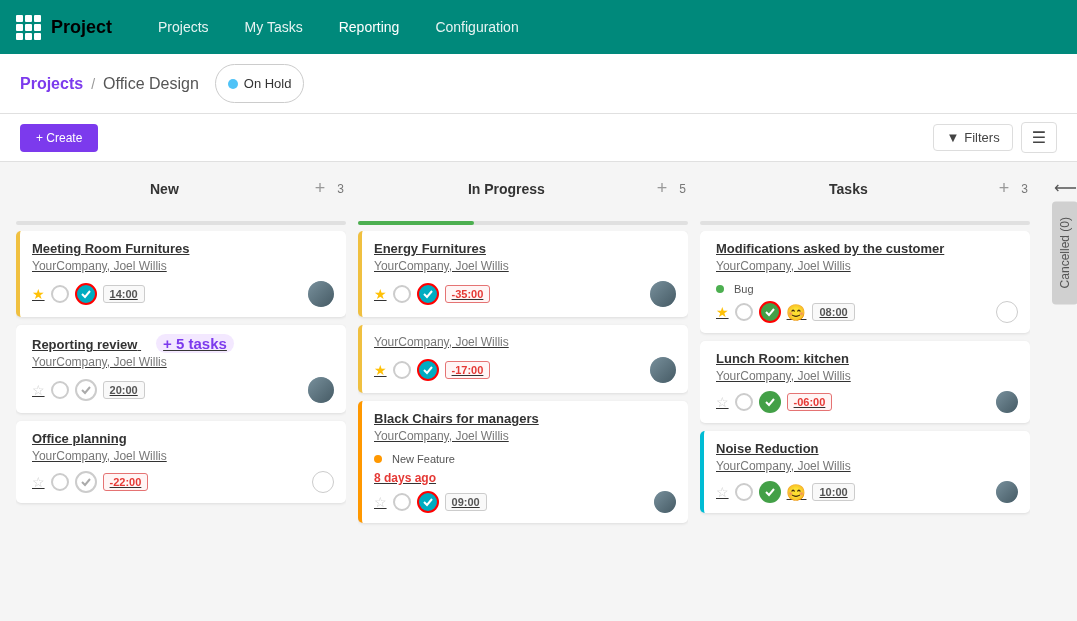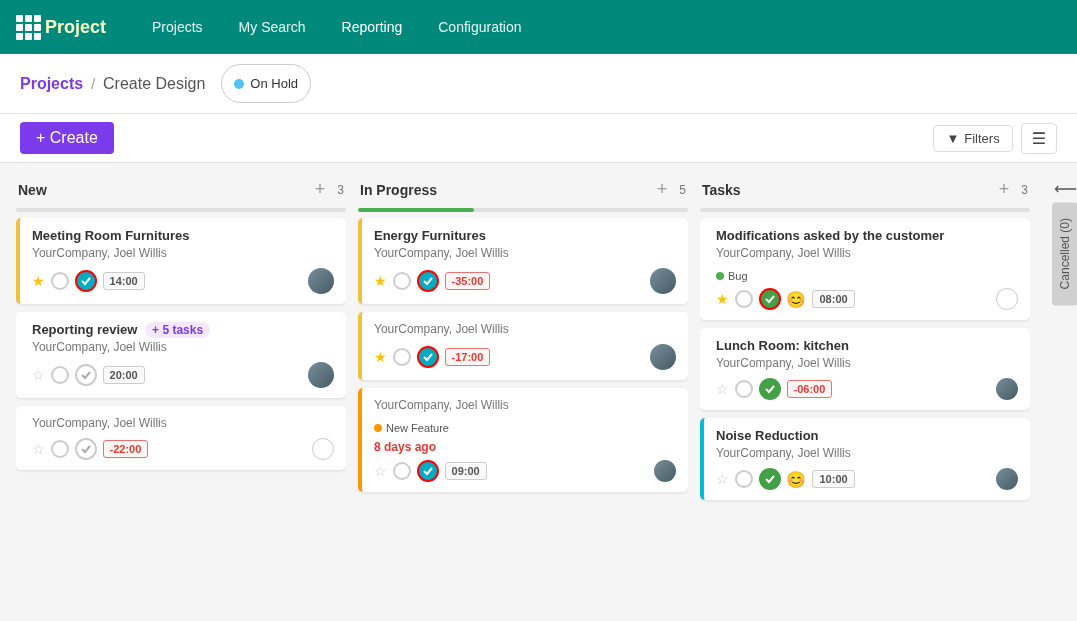--- a/index.html
+++ b/index.html
@@ -10,22 +10,22 @@
       background: #00897b;
       height: 54px;
       display: flex;
       align-items: center;
       padding: 0 16px;
       gap: 24px;
     }
     .nav-logo {
       display: flex;
       align-items: center;
-      gap: 4px;
-      color: #fef9c3;
+      gap: 10px;
+      color: #000000;
       font-size: 18px;
       font-weight: 600;
       margin-right: 16px;
     }
     .nav-grid-icon {
       display: grid;
       grid-template-columns: repeat(3,7px);
       grid-template-rows: repeat(3,7px);
       gap: 2px;
     }
@@ -96,21 +96,21 @@
       align-items: center;
       gap: 10px;
       border-bottom: 1px solid #e0e0e0;
     }
     .btn-create {
       background: #7c3aed;
       color: white;
       border: none;
       border-radius: 4px;
       padding: 7px 16px;
-      font-size: 16px;
+      font-size: 12px;
       cursor: pointer;
       display: flex;
       align-items: center;
       gap: 5px;
     }
     .toolbar-right { margin-left: auto; display: flex; align-items: center; gap: 8px; }
     .btn-filters {
       border: 1px solid #ddd;
       background: white;
       border-radius: 4px;
@@ -143,22 +143,23 @@
     .kanban-col {
       width: 330px;
       min-width: 330px;
       margin-right: 12px;
       display: flex;
       flex-direction: column;
     }
     .col-header {
       display: flex;
       align-items: center;
-      margin-bottom: 4px;
+      margin-bottom: 18px;
       padding: 4px 2px;
+      text-align: center;
     }
     .col-title {
       font-size: 14px;
       font-weight: 600;
       color: #333;
       flex: 1;
     }
     .col-add-btn {
       color: #999;
       font-size: 18px;
@@ -188,38 +189,39 @@
       overflow-y: auto;
       flex: 1;
     }
     .card {
       background: white;
       border-radius: 5px;
       padding: 10px 12px;
       box-shadow: 0 1px 3px rgba(0,0,0,0.1);
       border-left: 4px solid transparent;
       position: relative;
+      text-decoration: underline;
     }
     .card.border-yellow { border-left-color: #f0c040; }
     .card.border-teal { border-left-color: #00bcd4; }
     .card-title {
       font-size: 13px;
       font-weight: 600;
       color: #333;
       margin-bottom: 3px;
     }
     .card-subtitle {
       font-size: 12px;
       color: #777;
       margin-bottom: 8px;
     }
     .card-tag {
       display: inline-flex;
       align-items: center;
-      gap: 4px;
+      gap: 10px;
       font-size: 11px;
       color: #555;
       margin-bottom: 6px;
     }
     .tag-dot { width: 8px; height: 8px; border-radius: 50%; }
     .tag-dot.bug { background: #4caf50; }
     .tag-dot.feature { background: #ff9800; }
     .card-overdue {
       color: #e53935;
       font-size: 12px;
@@ -277,26 +279,26 @@
       display: flex; align-items: center; justify-content: center;
       color: white; font-size: 10px; font-weight: 700;
     }
     .avatar-img {
       width: 100%; height: 100%;
       background: linear-gradient(135deg, #78909c, #455a64);
       border-radius: 50%;
     }
     .avatar-sm { width: 22px; height: 22px; font-size: 9px; }
     .extras-badge {
-      font-size: 12px;
+      font-size: 15px;
       color: #7c3aed;
       background: #f3e8ff;
       border-radius: 10px;
       padding: 1px 7px;
-      margin-left: 4px;
+      margin-left: 15px;
     }
   </style>
 </head>
 <body>
 
 <div class="top-nav">
   <div class="nav-logo">
     <div class="nav-grid-icon">
       <span></span>
         <span></span>
@@ -304,29 +306,29 @@
       <span></span>
         <span></span>
         <span></span>
       <span></span>
         <span></span>
         <span></span>
     </div>
     <span>Project</span>
   </div>
   <span class="nav-link">Projects</span>
-  <span class="nav-link">My Search</span>
+  <span class="nav-link">My Tasks</span>
   <span class="nav-link active">Reporting</span>
   <span class="nav-link">Configuration</span>
 </div>
 
 <div class="breadcrumb-bar">
   <span class="breadcrumb-link">Projects</span>
   <span class="breadcrumb-sep">/</span>
-  <span class="breadcrumb-current">Create Design</span>
+  <span class="breadcrumb-current">Office Design</span>
   <div class="status-badge">
     <div class="status-dot"></div>
     <span>On Hold</span>
   </div>
 </div>
 
 <div class="toolbar">
   <button class="btn-create">+ Create</button>
   <div class="toolbar-right">
     <button class="btn-filters">
@@ -383,20 +385,21 @@
               </svg>
           </div>
           <span class="time-badge neutral">20:00</span>
           <div class="avatar">
               <div class="avatar-img"></div>
             </div>
         </div>
       </div>
 
       <div class="card">
+        <div class="card-title">Office planning</div>
         <div class="card-subtitle">YourCompany, Joel Willis</div>
         <div class="card-footer">
           <span class="icon-star empty">☆</span>
           <div class="icon-circle"></div>
           <div class="icon-check-teal" style="background:transparent; border:2px solid #ccc;">
             <svg class="check-svg" viewBox="0 0 12 12">
                 <polyline points="2,6 5,9 10,3" stroke="#aaa" stroke-width="2" fill="none"></polyline>
               </svg>
           </div>
           <span class="time-badge negative">-22:00</span>
@@ -446,20 +449,21 @@
               </svg>
           </div>
           <span class="time-badge negative">-17:00</span>
           <div class="avatar">
               <div class="avatar-img"></div>
             </div>
         </div>
       </div>
 
       <div class="card" style="border-left: 4px solid #ff9800;">
+        <div class="card-title">Black Chairs for managers</div>
         <div class="card-subtitle">YourCompany, Joel Willis</div>
         <div class="card-tag">
           <span class="tag-dot feature"></span>
           <span>New Feature</span>
         </div>
         <div class="card-overdue">8 days ago</div>
         <div class="card-footer">
           <span class="icon-star empty">☆</span>
           <div class="icon-circle"></div>
           <div class="icon-check-teal">

